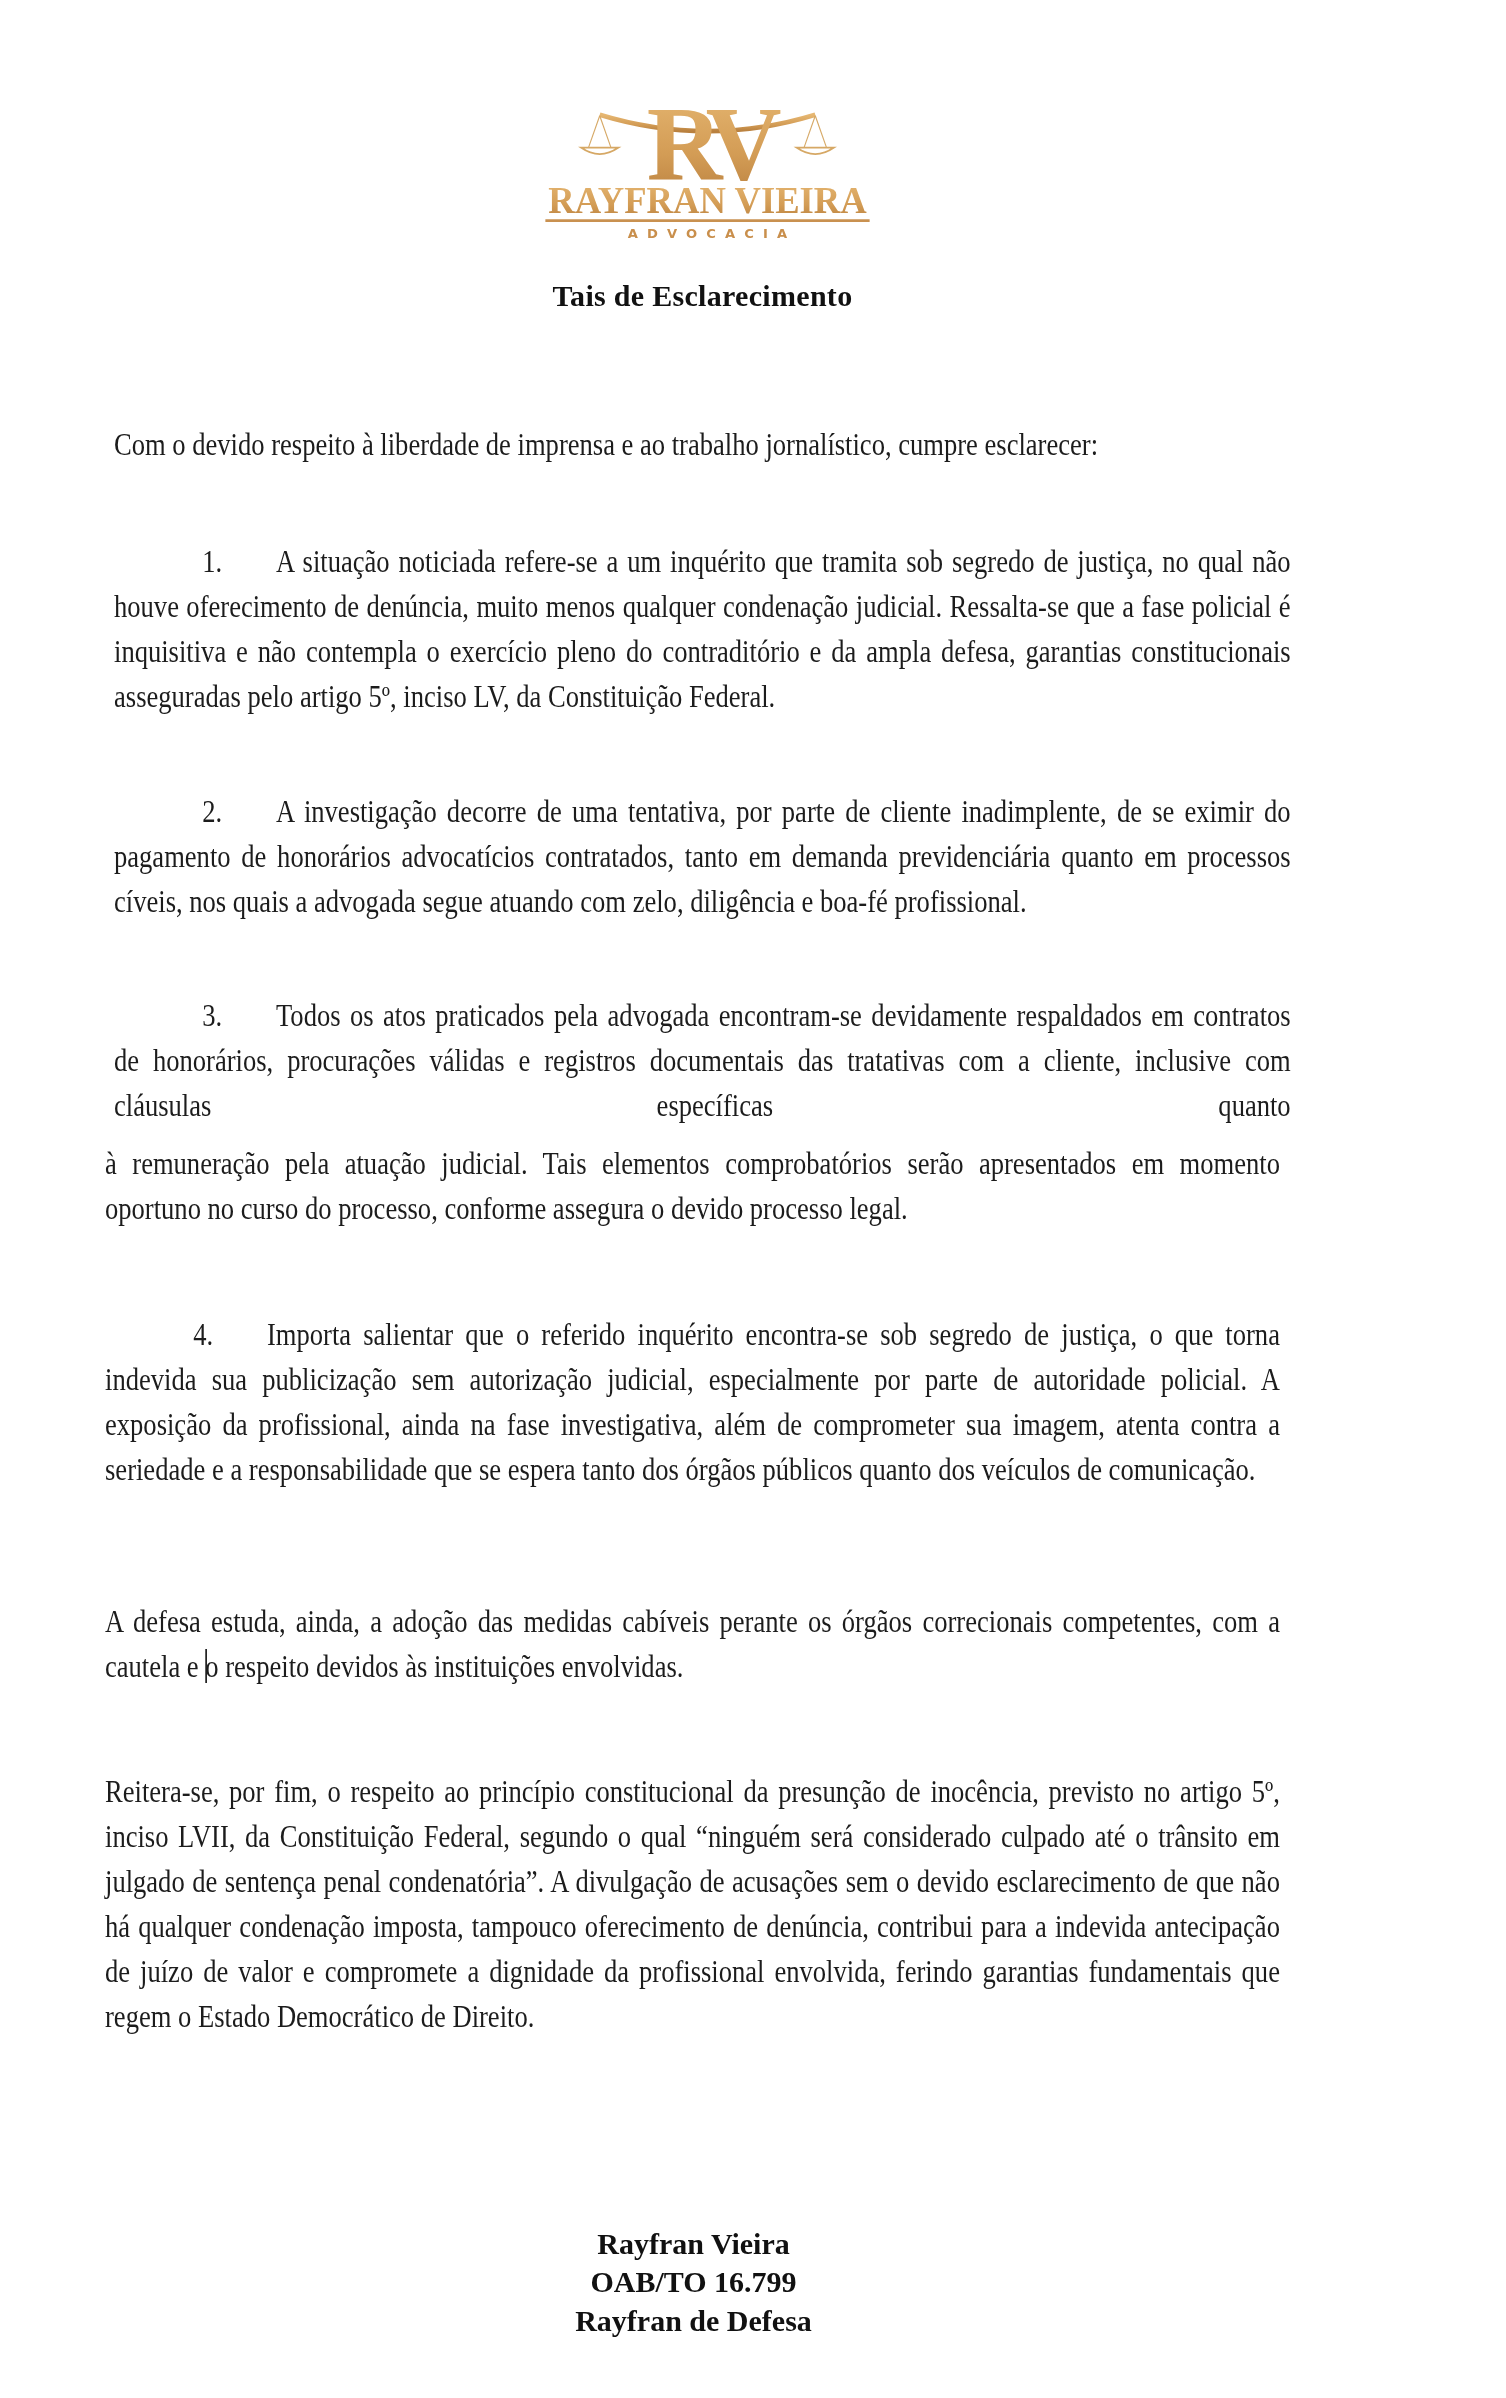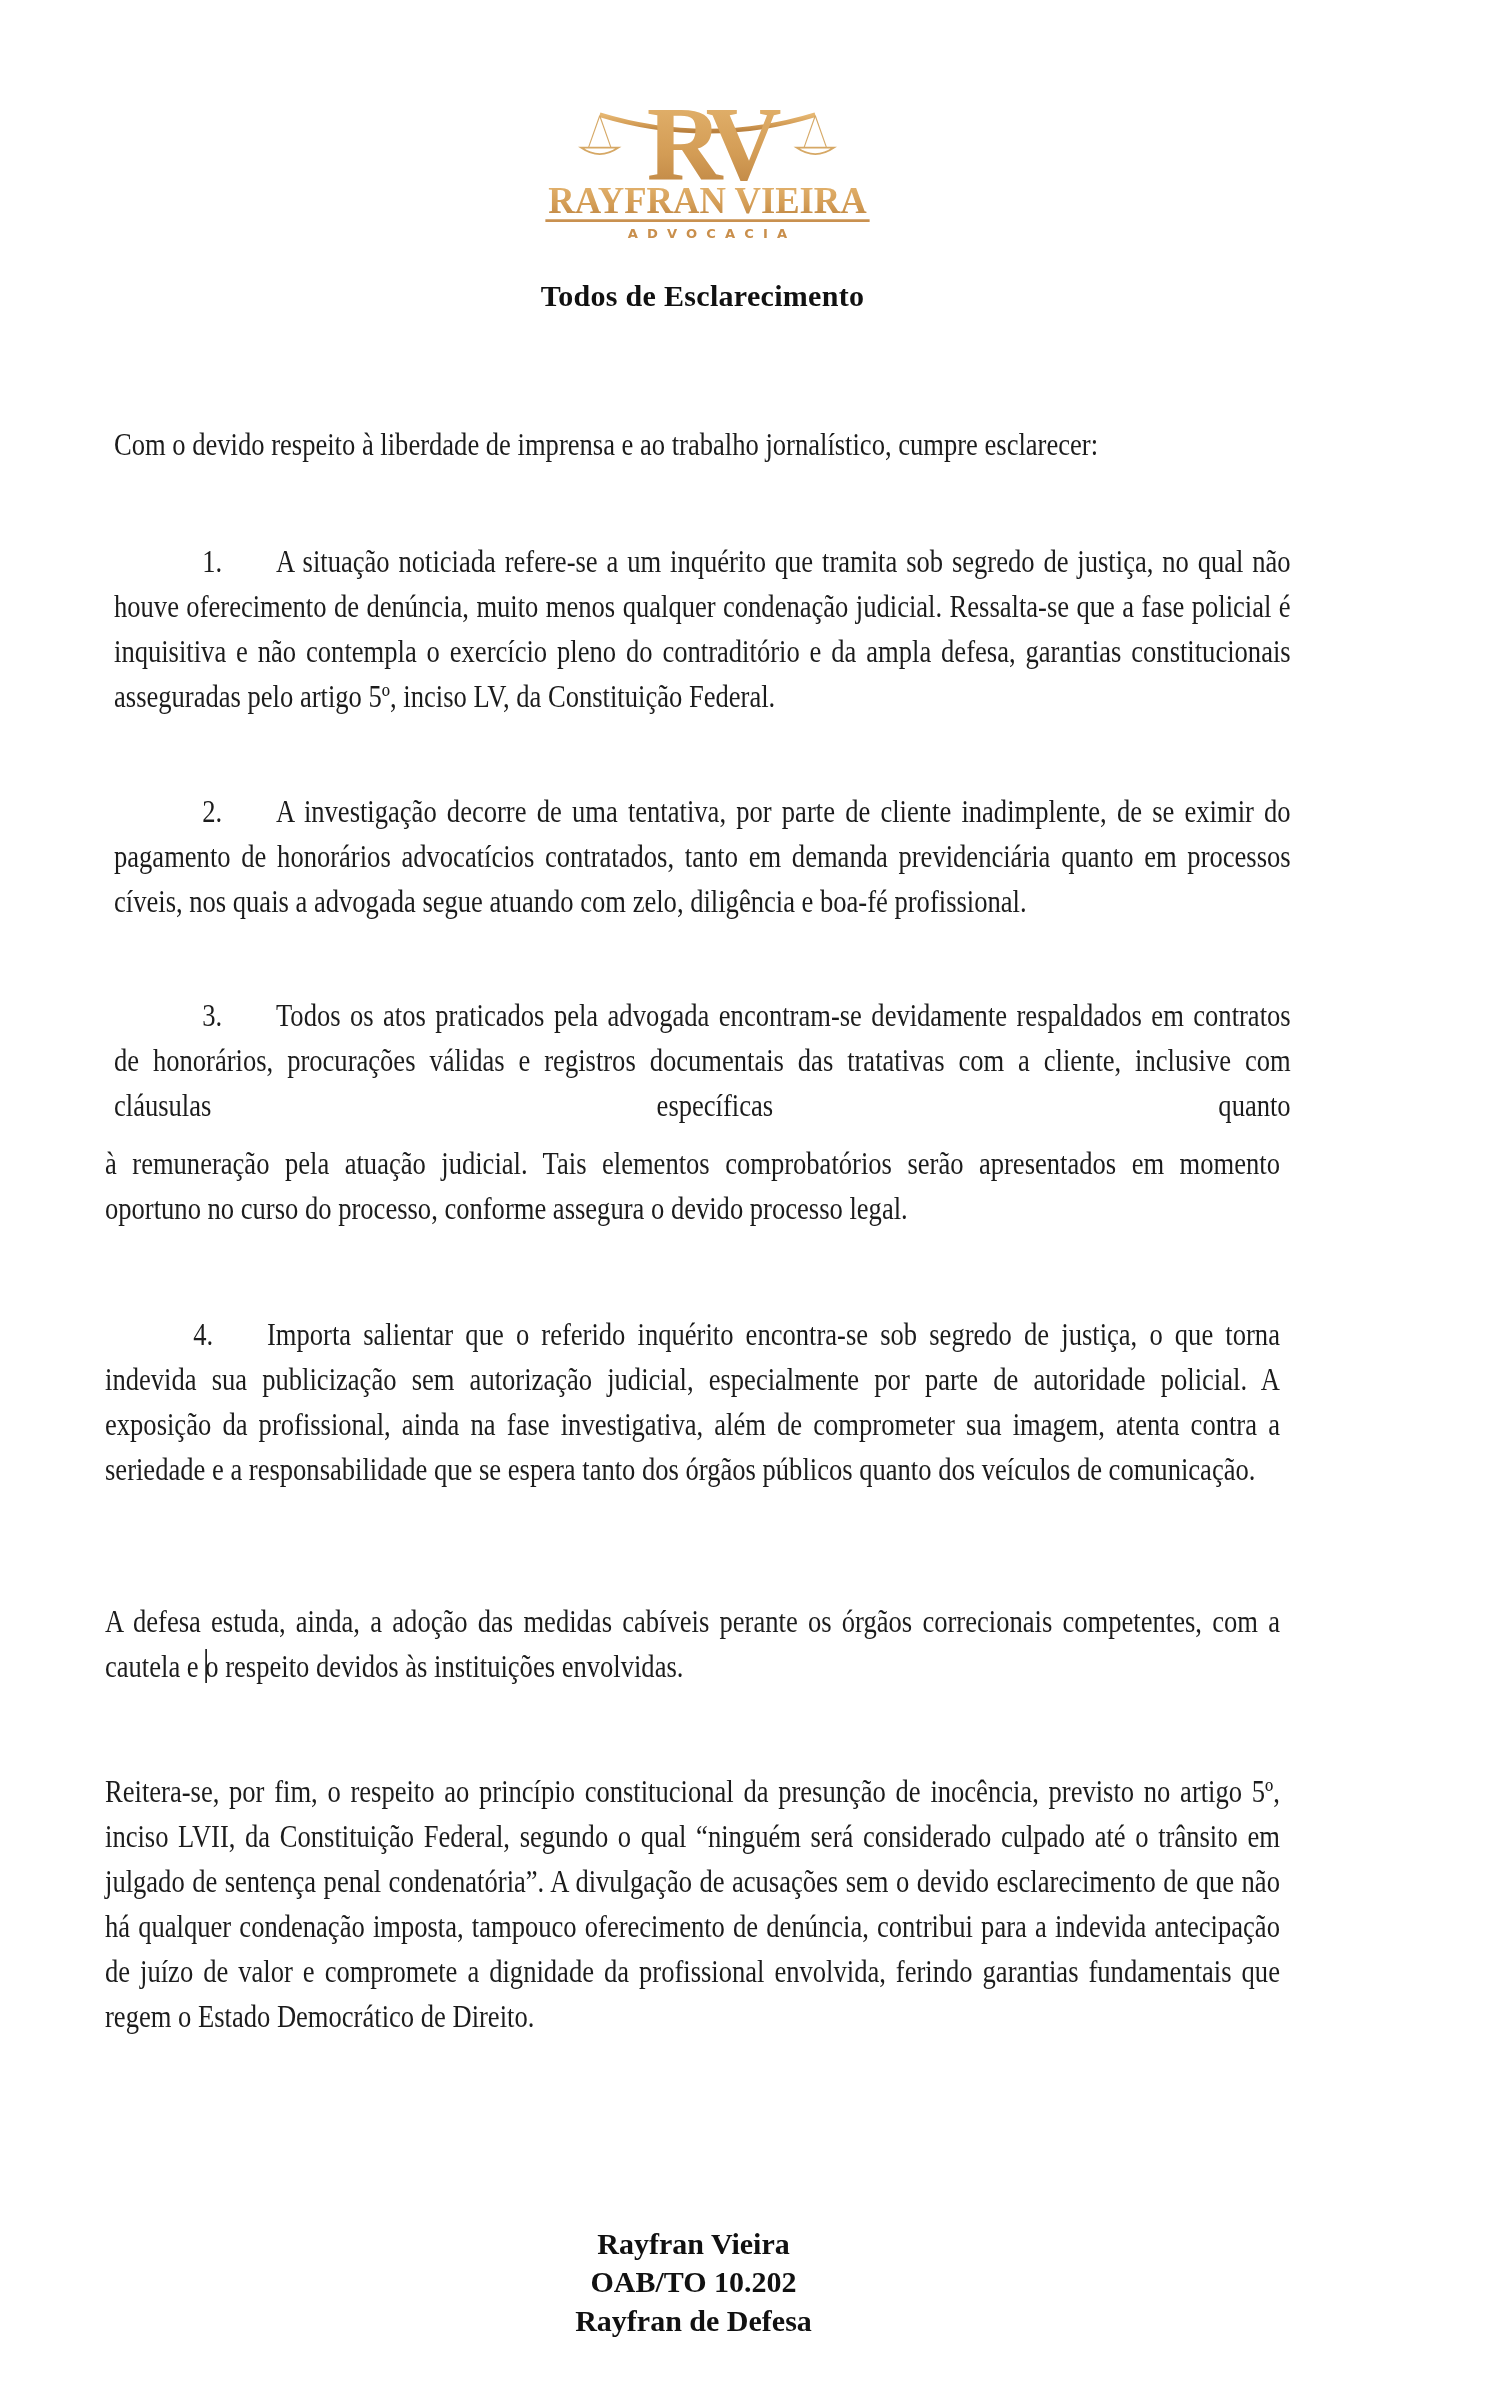--- a/index.html
+++ b/index.html
@@ -42,21 +42,21 @@
     <path d="M280 70 Q300 84 320 70 Z" fill="none" stroke="#d6a865" stroke-width="2"></path>
 
     <text x="185" y="103" text-anchor="middle" font-family="Liberation Serif, serif" font-weight="bold" font-size="112" fill="url(#gold)" letter-spacing="-14">RV</text>
 
     <text x="185" y="140" text-anchor="middle" font-family="Liberation Serif, serif" font-weight="bold" font-size="40" fill="url(#gold)" textLength="340" lengthAdjust="spacingAndGlyphs">RAYFRAN VIEIRA</text>
     <line x1="12" y1="148" x2="358" y2="148" stroke="#c99150" stroke-width="3"></line>
     <text x="185" y="166" text-anchor="middle" font-family="DejaVu Sans, sans-serif" font-weight="bold" font-size="14" fill="#c98f4c" textLength="170" lengthAdjust="spacing">ADVOCACIA</text>
   </svg>
 </div>
 
-<div class="title">Todos de Esclarecimento</div>
+<div class="title">Tais de Esclarecimento</div>
 
 <div class="body-block" style="left:114px; top:422px; width:1373px; transform:scaleX(0.857);">
   <div class="inner">Com o devido respeito à liberdade de imprensa e ao trabalho jornalístico, cumpre esclarecer:</div>
 </div>
 
 <div class="body-block" style="left:114px; top:539px; width:1373px; transform:scaleX(0.857);">
   <div class="inner"><span class="indent"></span><span class="num">1.</span><span>A situação noticiada refere-se a um inquérito que tramita sob segredo de justiça, no qual não houve oferecimento de denúncia, muito menos qualquer condenação judicial. Ressalta-se que a fase policial é inquisitiva e não contempla o exercício pleno do contraditório e da ampla defesa, garantias constitucionais asseguradas pelo artigo 5º, inciso LV, da Constituição Federal.</span></div>
 </div>
 
 <div class="body-block" style="left:114px; top:789px; width:1373px; transform:scaleX(0.857);">
@@ -77,15 +77,15 @@
 
 <div class="body-block" style="left:105px; top:1599px; width:1371px; transform:scaleX(0.857);">
   <div class="inner"><span>A defesa estuda, ainda, a adoção das medidas cabíveis perante os órgãos correcionais competentes, com a cautela e </span><span class="caret"></span><span>o respeito devidos às instituições envolvidas.</span></div>
 </div>
 
 <div class="body-block" style="left:105px; top:1769px; width:1371px; transform:scaleX(0.857);">
   <div class="inner">Reitera-se, por fim, o respeito ao princípio constitucional da presunção de inocência, previsto no artigo 5º, inciso LVII, da Constituição Federal, segundo o qual “ninguém será considerado culpado até o trânsito em julgado de sentença penal condenatória”. A divulgação de acusações sem o devido esclarecimento de que não há qualquer condenação imposta, tampouco oferecimento de denúncia, contribui para a indevida antecipação de juízo de valor e compromete a dignidade da profissional envolvida, ferindo garantias fundamentais que regem o Estado Democrático de Direito.</div>
 </div>
 
 <div class="sig" style="top:2225px;">Rayfran Vieira</div>
-<div class="sig" style="top:2263px;">OAB/TO 10.202</div>
+<div class="sig" style="top:2263px;">OAB/TO 16.799</div>
 <div class="sig" style="top:2302px;">Rayfran de Defesa</div>
 
 
 </body></html>

